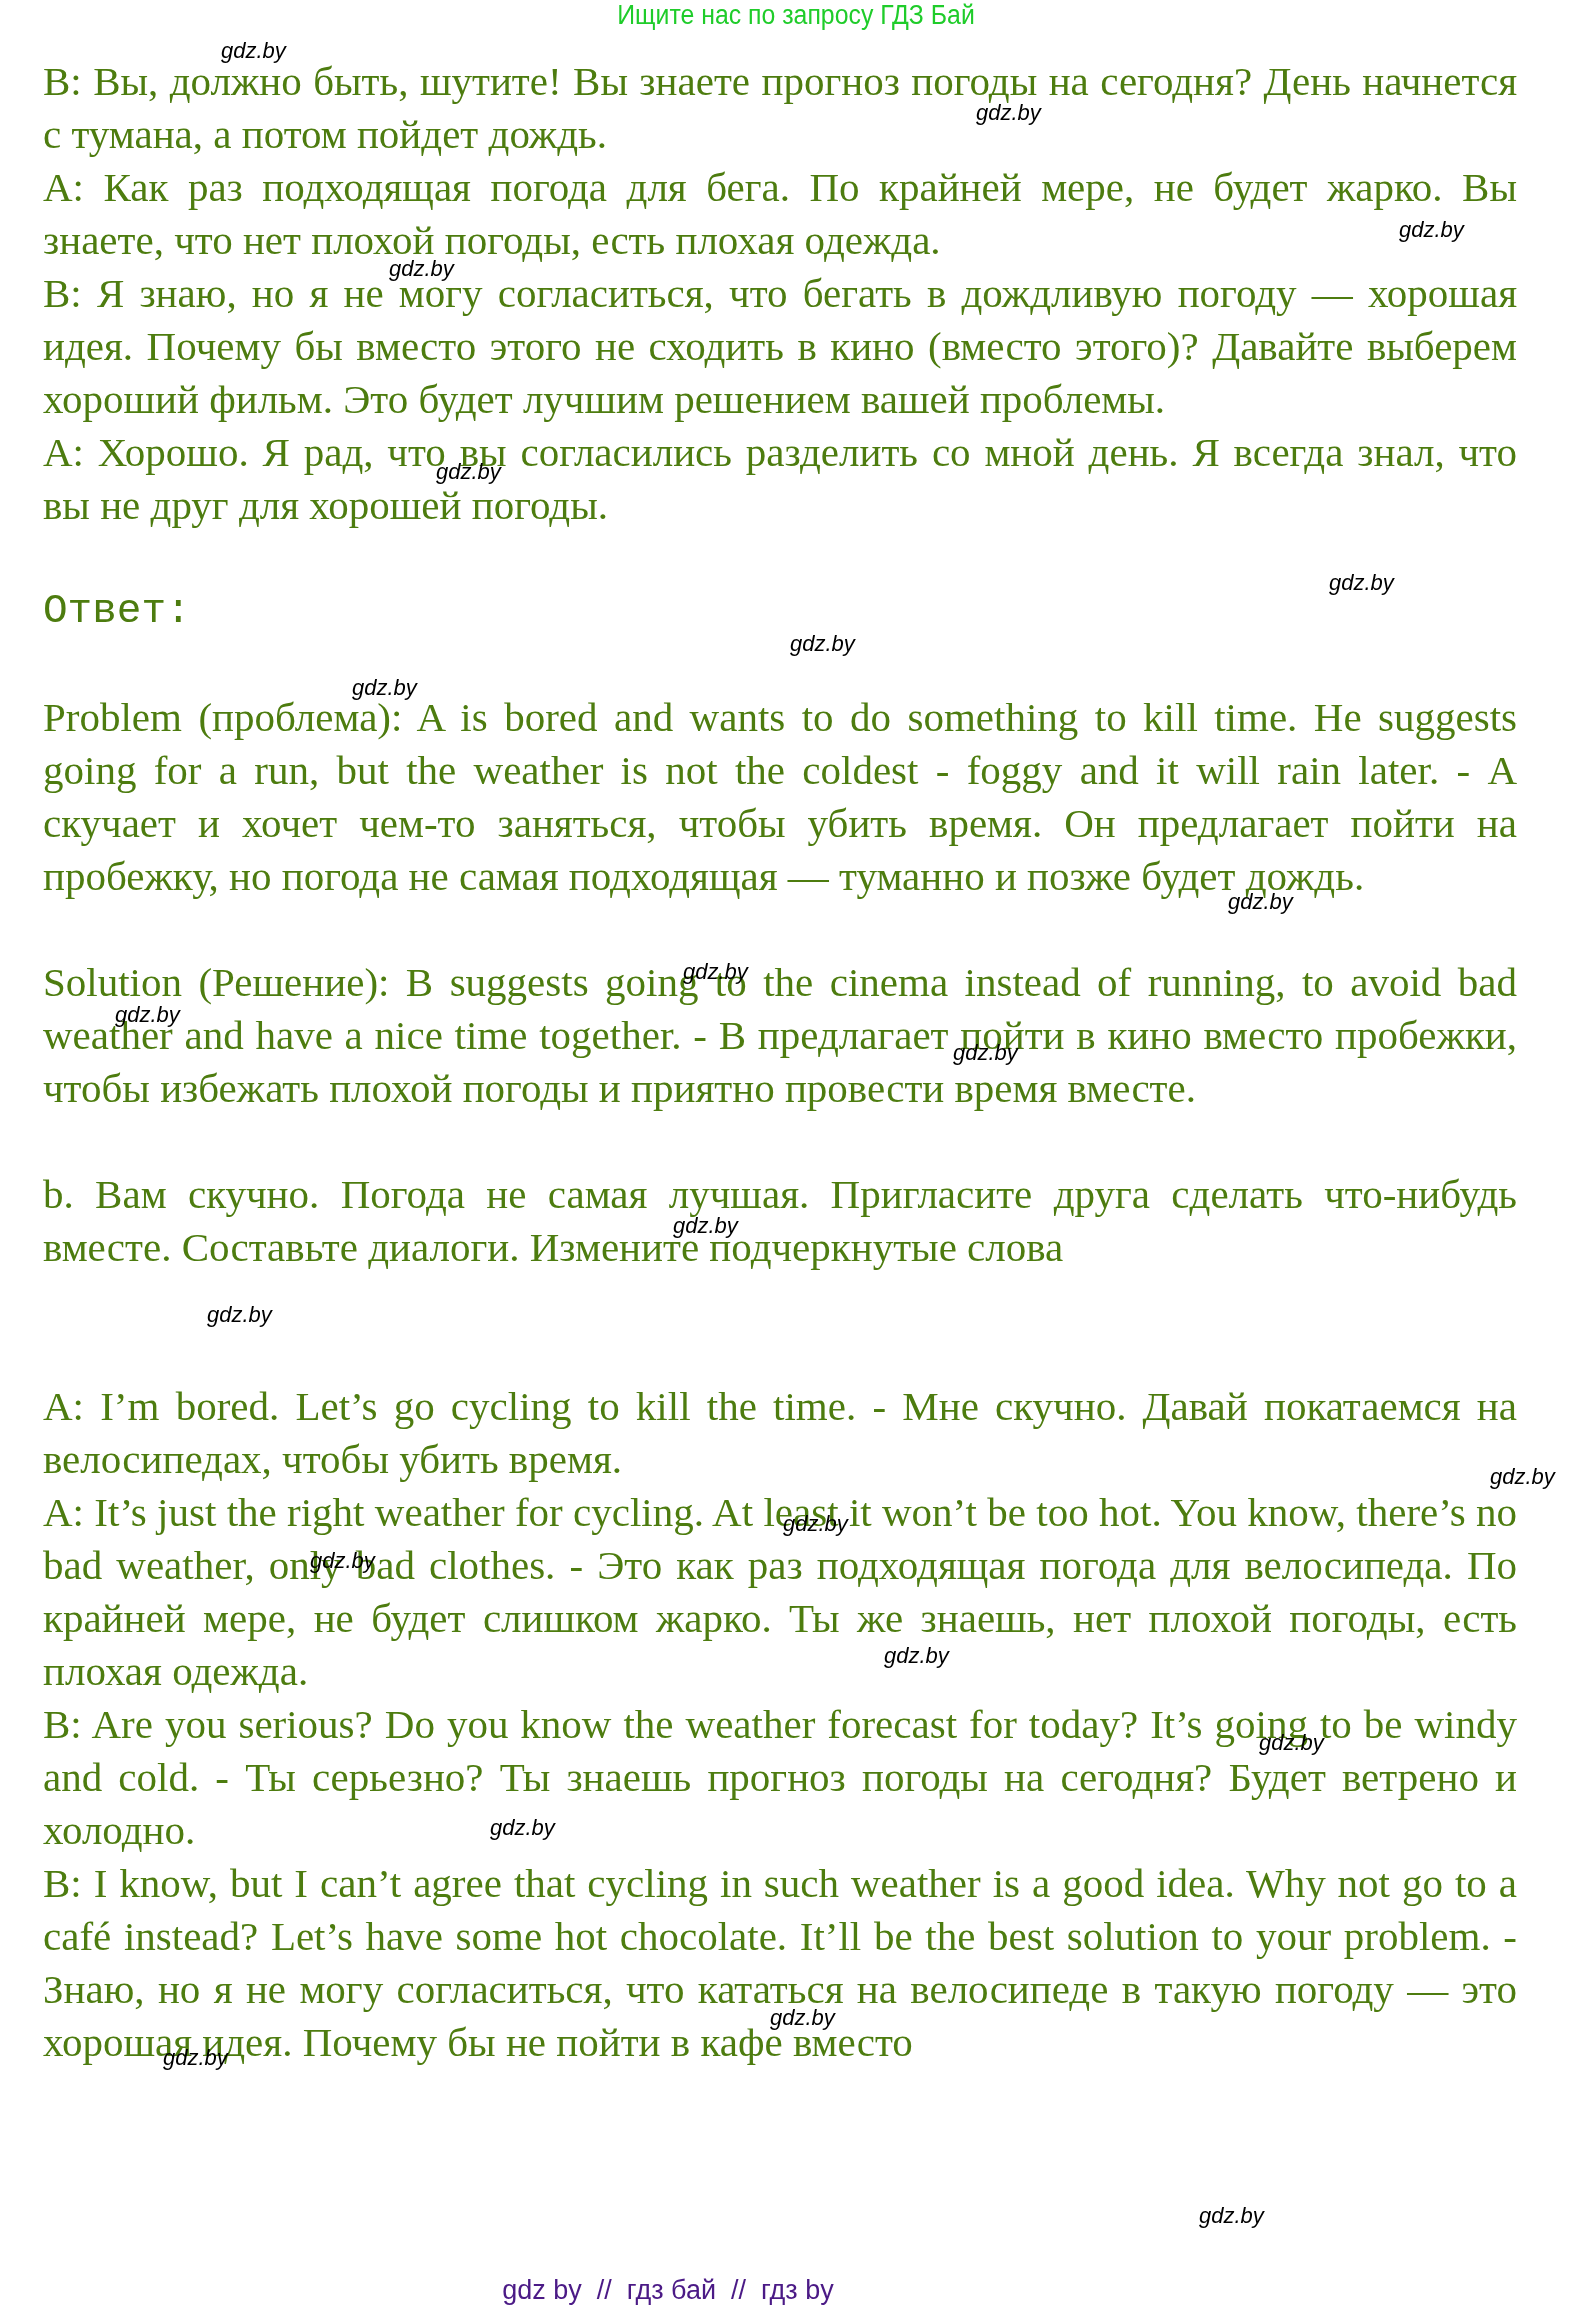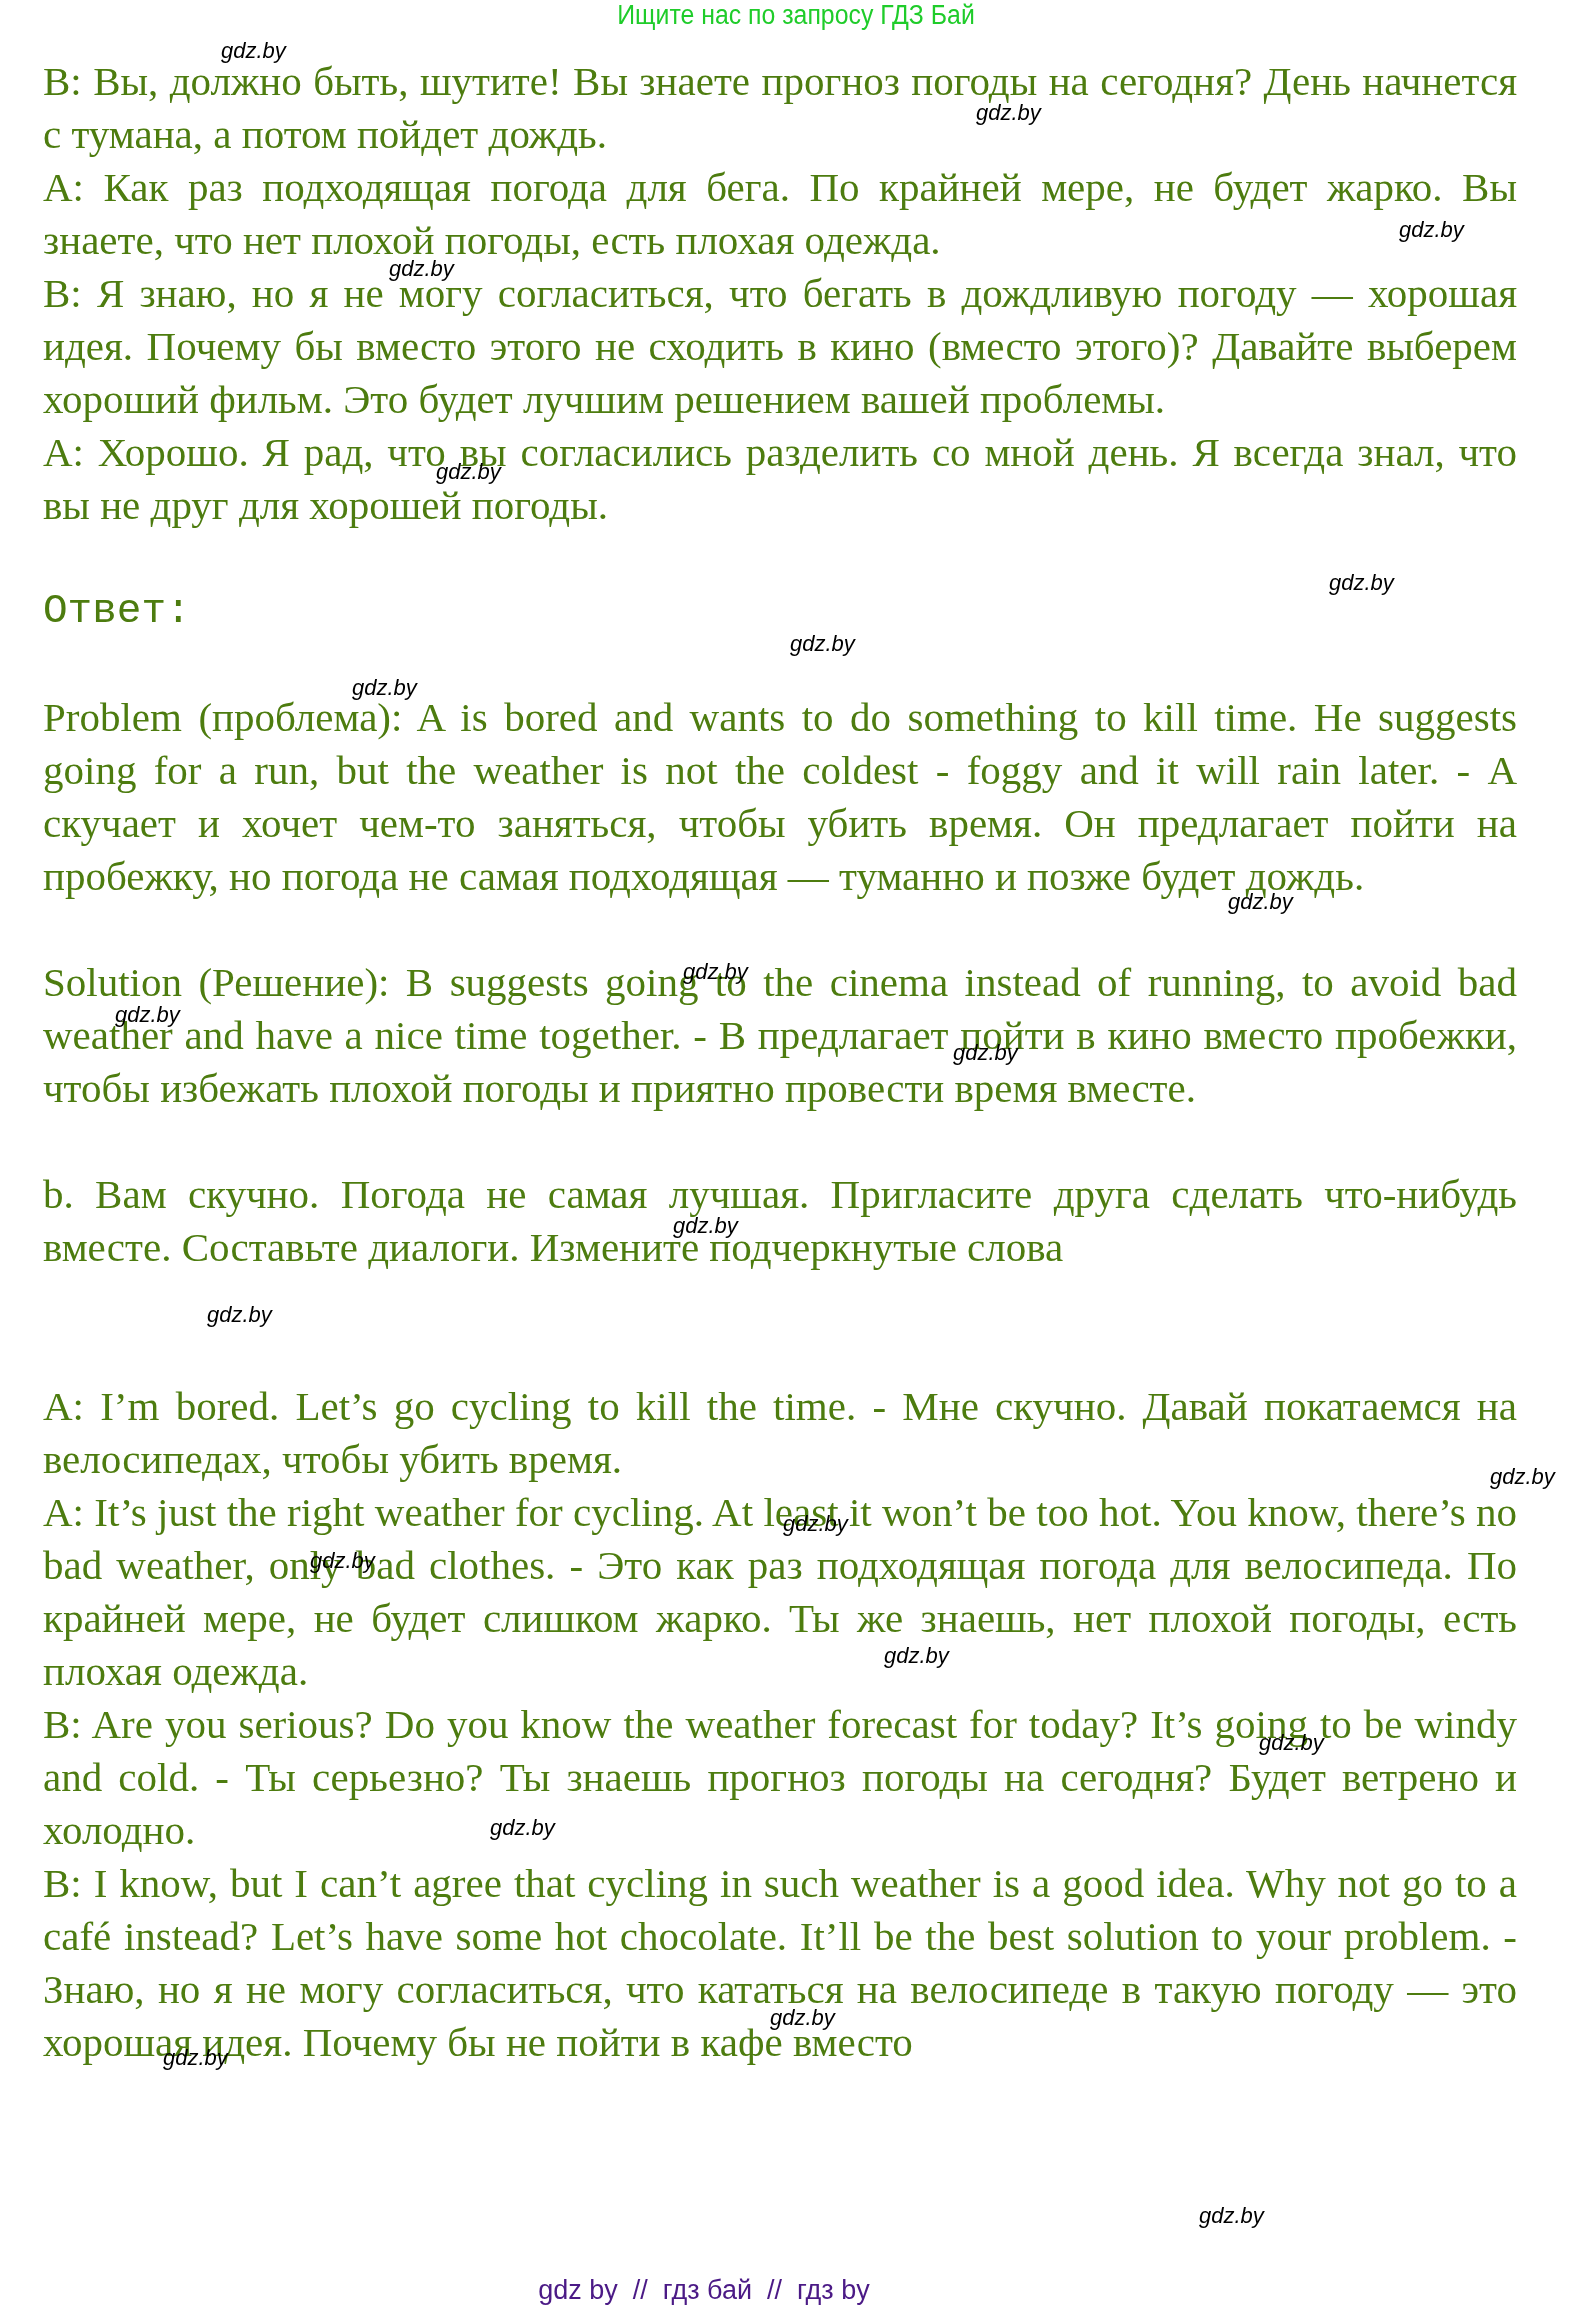--- a/index.html
+++ b/index.html
@@ -6,21 +6,21 @@
   body { width: 1592px; height: 2319px; position: relative; overflow: hidden; }
   .page { position: absolute; left: 0; top: 0; width: 1592px; height: 2319px; }
   .header-banner {
     position: absolute; left: 0; top: 0; width: 1592px; text-align: center;
     font-family: "Liberation Sans", sans-serif; font-size: 27px; line-height: 31px;
     color: #1fcc2a; transform: scaleX(0.92);
   }
   .footer-banner {
     position: absolute; left: 0; top: 2273px; width: 1336px; text-align: center;
     font-family: "Liberation Sans", sans-serif; font-size: 27px; line-height: 35px;
-    color: #4b1a86; white-space: pre; padding-left: 36px;
+    color: #4b1a86; white-space: pre;
   }
   .content {
     position: absolute; left: 43px; top: 55px; width: 1474px;
     font-family: "Liberation Serif", serif; font-size: 41px; line-height: 53px;
     color: #4d7c0f;
   }
   .para { margin: 0; text-align: justify; }
   .gap { height: 53px; }
   .label { margin: 0; font-family: Liberation Mono, monospace; }
   .wm {

